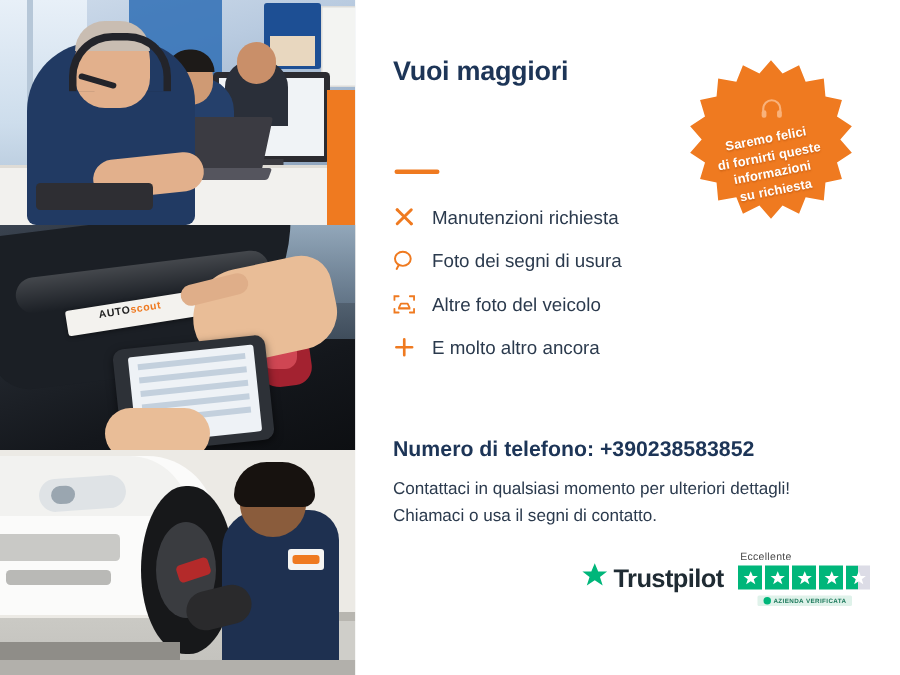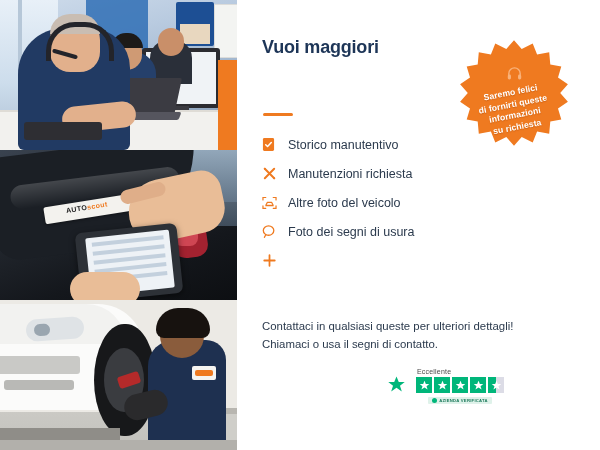--- a/index.html
+++ b/index.html
@@ -238,85 +238,81 @@
           <div>Saremo felici</div>
           <div>di fornirti queste</div>
           <div>informazioni</div>
           <div>su richiesta</div>
         </div>
       </div>
     </div>
 
     <div class="list">
 
-      <div class="li">
-        <span class="ico">
-          <svg width="13" height="15" viewBox="0 0 14 16">
-            <rect x="1" y="1" width="12" height="14" rx="1.5" fill="#ef7a20"></rect>
-            <path d="M4 8.2l2 2 4-4.4" stroke="#fff" stroke-width="1.6" fill="none" stroke-linecap="round" stroke-linejoin="round"></path>
-          </svg>
-        </span>
-        <span class="lbl">Storico manutentivo</span>
-      </div>
 
       <div class="li">
         <span class="ico">
           <svg width="15" height="15" viewBox="0 0 16 16" stroke="#ef7a20" stroke-width="2.1" stroke-linecap="round">
             <path d="M3 3l10 10M13 3L3 13"></path>
             <circle cx="3" cy="3" r="1.1" fill="#ef7a20" stroke="none"></circle>
             <circle cx="13" cy="13" r="1.1" fill="#ef7a20" stroke="none"></circle>
           </svg>
         </span>
         <span class="lbl">Manutenzioni richiesta</span>
       </div>
 
       <div class="li">
         <span class="ico">
+          <svg width="15" height="15" viewBox="0 0 16 16" fill="none" stroke="#ef7a20" stroke-width="1.4">
+            <ellipse cx="7" cy="7" rx="5.6" ry="5"></ellipse>
+            <path d="M4.2 11.2L2.6 14.2" stroke-linecap="round"></path>
+          </svg>
+        </span>
+        <span class="lbl">Foto dei segni di usura</span>
+      </div>
+
+      <div class="li">
+        <span class="ico">
           <svg width="15" height="14" viewBox="0 0 16 15" fill="none" stroke="#ef7a20" stroke-width="1.3" stroke-linecap="round">
             <path d="M1 4.2V1.6h3M15 4.2V1.6h-3M1 10.6v2.6h3M15 10.6v2.6h-3"></path>
             <path d="M3.6 9.4h8.8v1.6H3.6z" fill="#ef7a20" stroke="none"></path>
             <path d="M4.4 9.4l1.2-2.5h4.8l1.2 2.5" stroke-linejoin="round"></path>
           </svg>
         </span>
         <span class="lbl">Altre foto del veicolo</span>
       </div>
 
       <div class="li">
         <span class="ico">
-          <svg width="15" height="15" viewBox="0 0 16 16" fill="none" stroke="#ef7a20" stroke-width="1.4">
-            <ellipse cx="7" cy="7" rx="5.6" ry="5"></ellipse>
-            <path d="M4.2 11.2L2.6 14.2" stroke-linecap="round"></path>
-          </svg>
-        </span>
-        <span class="lbl">Foto dei segni di usura</span>
-      </div>
-
-      <div class="li">
-        <span class="ico">
           <svg width="15" height="15" viewBox="0 0 16 16" stroke="#ef7a20" stroke-width="1.9" stroke-linecap="round">
             <path d="M8 2.4v11.2M2.4 8h11.2"></path>
           </svg>
         </span>
-      </div>
-
-    </div>
-
+        <span class="lbl">E molto altro ancora</span>
+      </div>
+
+    </div>
+
+    <div class="phone">
+      <span>Numero di telefono: </span><span>+390238583852</span>
+    </div>
 
     <div class="sub">
-      <div>Contattaci in qualsiasi queste per ulteriori dettagli!</div>
+      <div>Contattaci in qualsiasi momento per ulteriori dettagli!</div>
       <div>Chiamaci o usa il segni di contatto.</div>
     </div>
 
     <div class="tp">
       <div class="tp-logo">
         <span>
           <svg width="19" height="19" viewBox="0 0 24 24">
               <path fill="#00b67a" d="M12 1.8l2.9 7.1h7.5l-6 4.6 2.3 7.2-6.7-4.5-6.7 4.5 2.3-7.2-6-4.6h7.5z"></path>
             </svg>
         </span>
+        <span class="tp-name">Trustpilot</span>
       </div>
       <div class="tp-right">
         <span class="tp-ecc">Eccellente</span>
         <div class="stars">
           <span class="st">
               <svg width="11" height="11" viewBox="0 0 24 24">
                 <path fill="#fff" d="M12 1.8l2.9 7.1h7.5l-6 4.6 2.3 7.2-6.7-4.5-6.7 4.5 2.3-7.2-6-4.6h7.5z"></path>
               </svg>
             </span>
           <span class="st">

